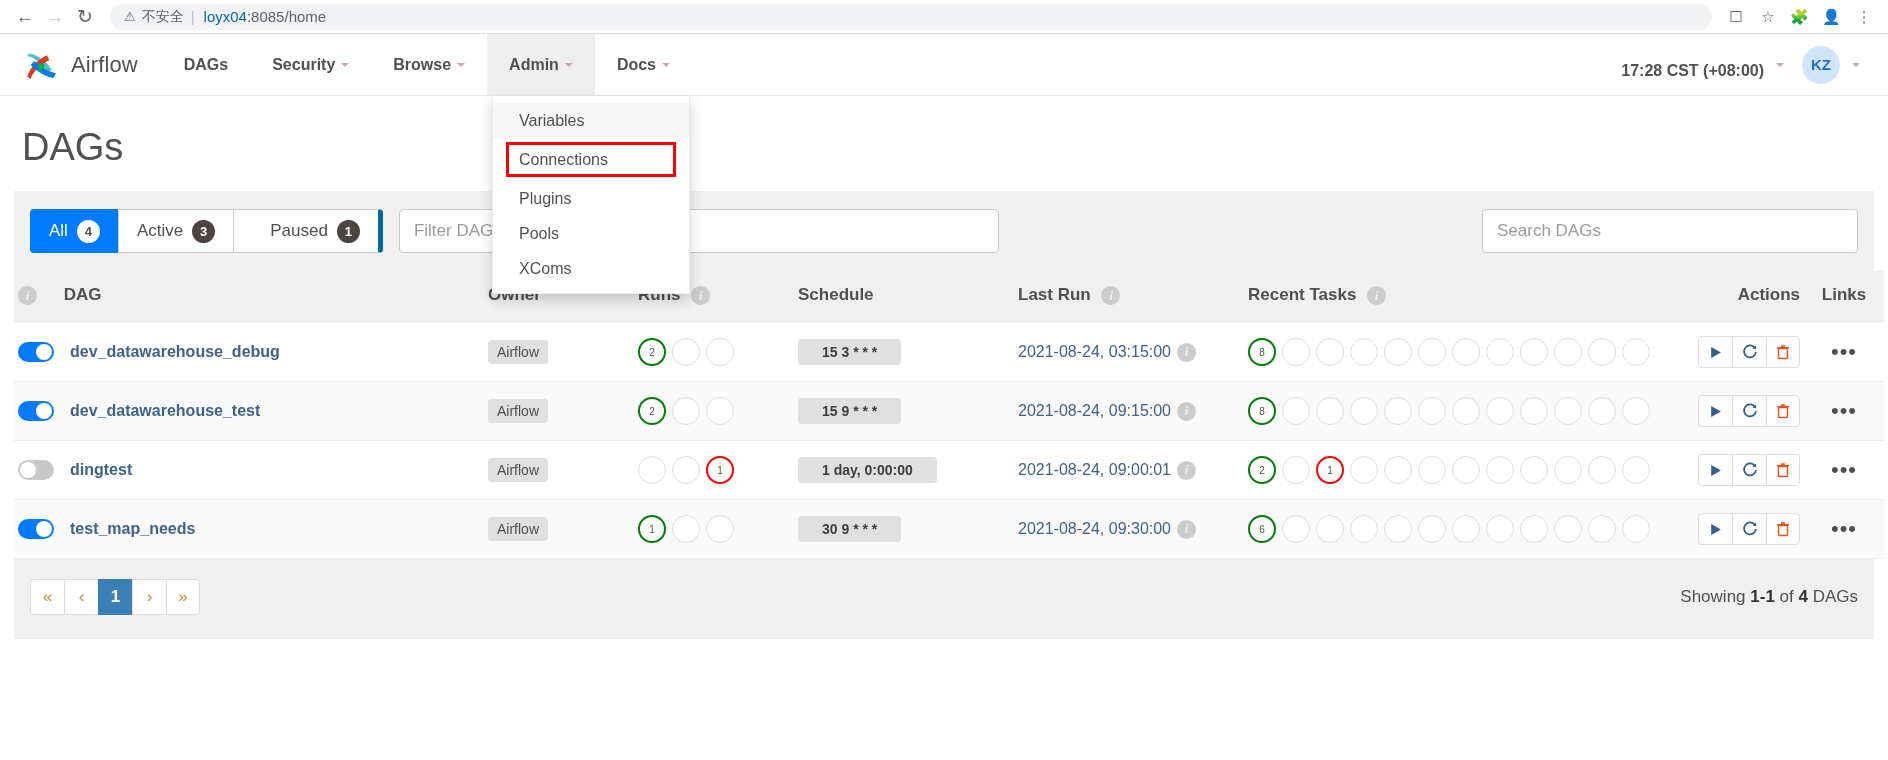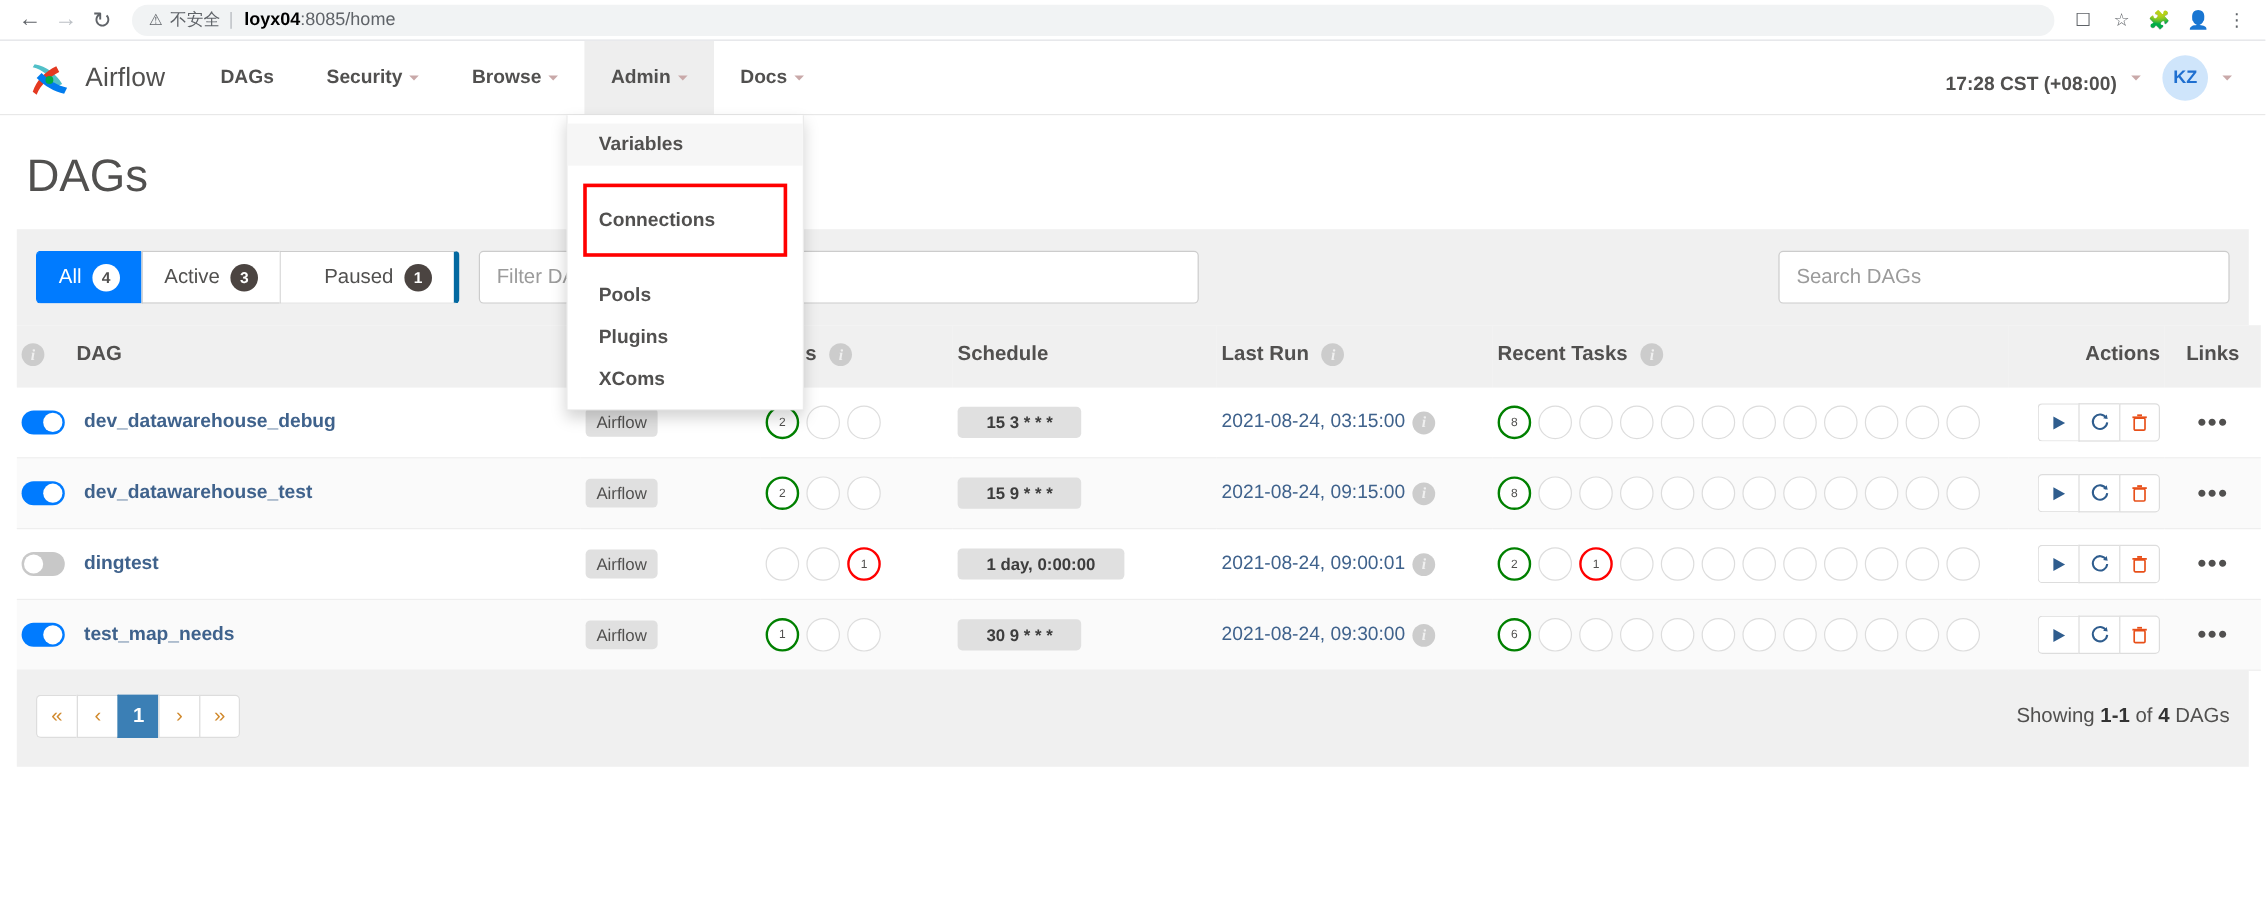--- a/index.html
+++ b/index.html
@@ -39,21 +39,21 @@
     padding: 0 14px;
     margin-left: 10px;
     margin-right: 10px;
     font-size: 15px;
     color: #202124;
     min-width: 0;
   }
   .warn-icon { color: #5f6368; font-size: 13px; margin-right: 6px; }
   .insecure-text { color: #5f6368; font-size: 14px; margin-right: 7px; }
   .omnibox-sep { color: #bdc1c6; margin-right: 9px; }
-  .url-host { color: #000000; font-weight: bold; }
+  .url-host { color: #0369a1; }
   .url-path { color: #5f6368; }
   .chrome-right { display: flex; align-items: center; gap: 4px; }
   .chrome-icon {
     width: 28px; height: 28px;
     display: flex; align-items: center; justify-content: center;
     color: #5f6368; font-size: 15px;
   }
 
   
   .navbar {
@@ -105,43 +105,42 @@
     color: #1f6fd0;
     display: flex; align-items: center; justify-content: center;
     font-size: 15px; font-weight: bold;
   }
   .user-wrap { display: flex; align-items: center; gap: 6px; }
 
   
   .dropdown {
     position: absolute;
     top: 62px;
-    left: 472px;
+    left: 492px;
     width: 198px;
     background: #fff;
     box-shadow: 0 6px 12px rgba(0,0,0,.175);
     border: 1px solid rgba(0,0,0,.08);
     border-top: none;
     padding: 7px 0;
     z-index: 100;
-    font-weight: bold;
   }
   .dd-item {
     padding: 6px 26px;
     font-size: 16px;
     color: #51504f;
     line-height: 23px;
     cursor: pointer;
     white-space: nowrap;
   }
   .dd-item.hover { background: #f6f6f6; }
   .dd-item.highlight {
     border: 3px solid #ff0000;
-    padding: 16px 23px;
-    margin: 15px -1px;
+    padding: 3px 23px;
+    margin: 4px -1px;
     width: calc(100% - 26px);
     margin-left: 13px;
     padding-left: 10px;
   }
 
   
   .page {
     padding: 0 14px;
     position: relative;
   }
@@ -407,22 +406,22 @@
     </div>
     <div class="user-wrap">
       <div class="avatar">KZ</div>
       <i class="caret"></i>
     </div>
   </div>
 
   <div class="dropdown">
     <div class="dd-item hover">Variables</div>
     <div class="dd-item highlight">Connections</div>
+    <div class="dd-item">Plugins</div>
     <div class="dd-item">Pools</div>
-    <div class="dd-item">Plugins</div>
     <div class="dd-item">XComs</div>
   </div>
 </div>
 
 <div class="page">
   <h1 class="page-title">DAGs</h1>
 
   <div class="filter-row">
     <div class="btn-group">
       <div class="fbtn active">

